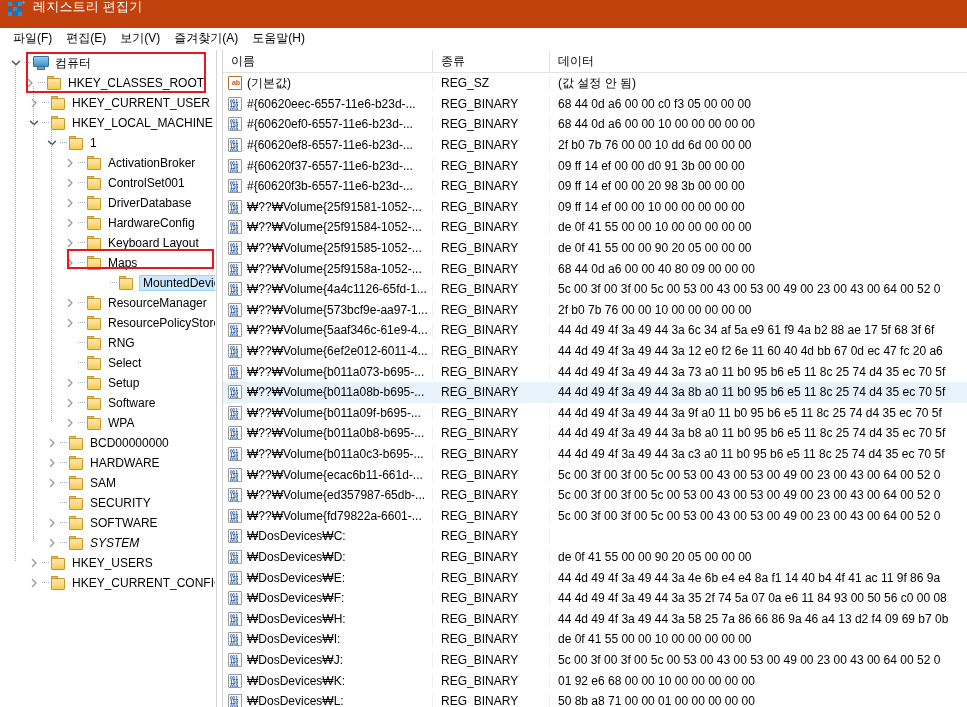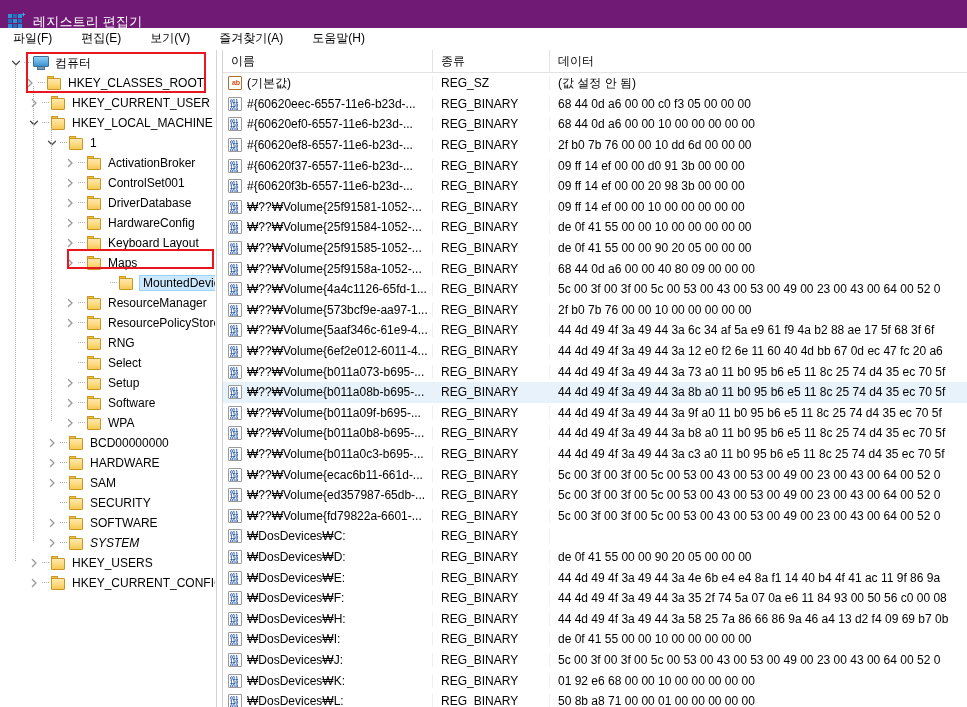--- a/index.html
+++ b/index.html
@@ -10,23 +10,23 @@
     background: #ffffff;
     font-family: "Liberation Sans", "DejaVu Sans", sans-serif;
     font-size: 12px;
     color: #000000;
     -webkit-font-smoothing: antialiased;
   }
 
   
   #titlebar {
     height: 28px;
-    background: #701a75;
+    background: #c2410c;
     display: flex;
-    align-items: flex-end;
+    align-items: flex-start;
     padding-left: 8px;
     color: #ffffff;
     position: relative;
   }
   #titlebar .app-icon {
     width: 16px; height: 16px;
     position: relative;
     margin-right: 9px;
     flex: 0 0 auto;
   }
@@ -53,21 +53,20 @@
   }
 
   
   #menubar {
     height: 22px;
     background: #ffffff;
     display: flex;
     align-items: center;
     padding-left: 6px;
     border-bottom: 1px solid #ffffff;
-    gap: 15px;
   }
   #menubar .menu-item {
     padding: 2px 7px;
     font-size: 12px;
     color: #000000;
     white-space: nowrap;
     cursor: default;
   }
 
   

